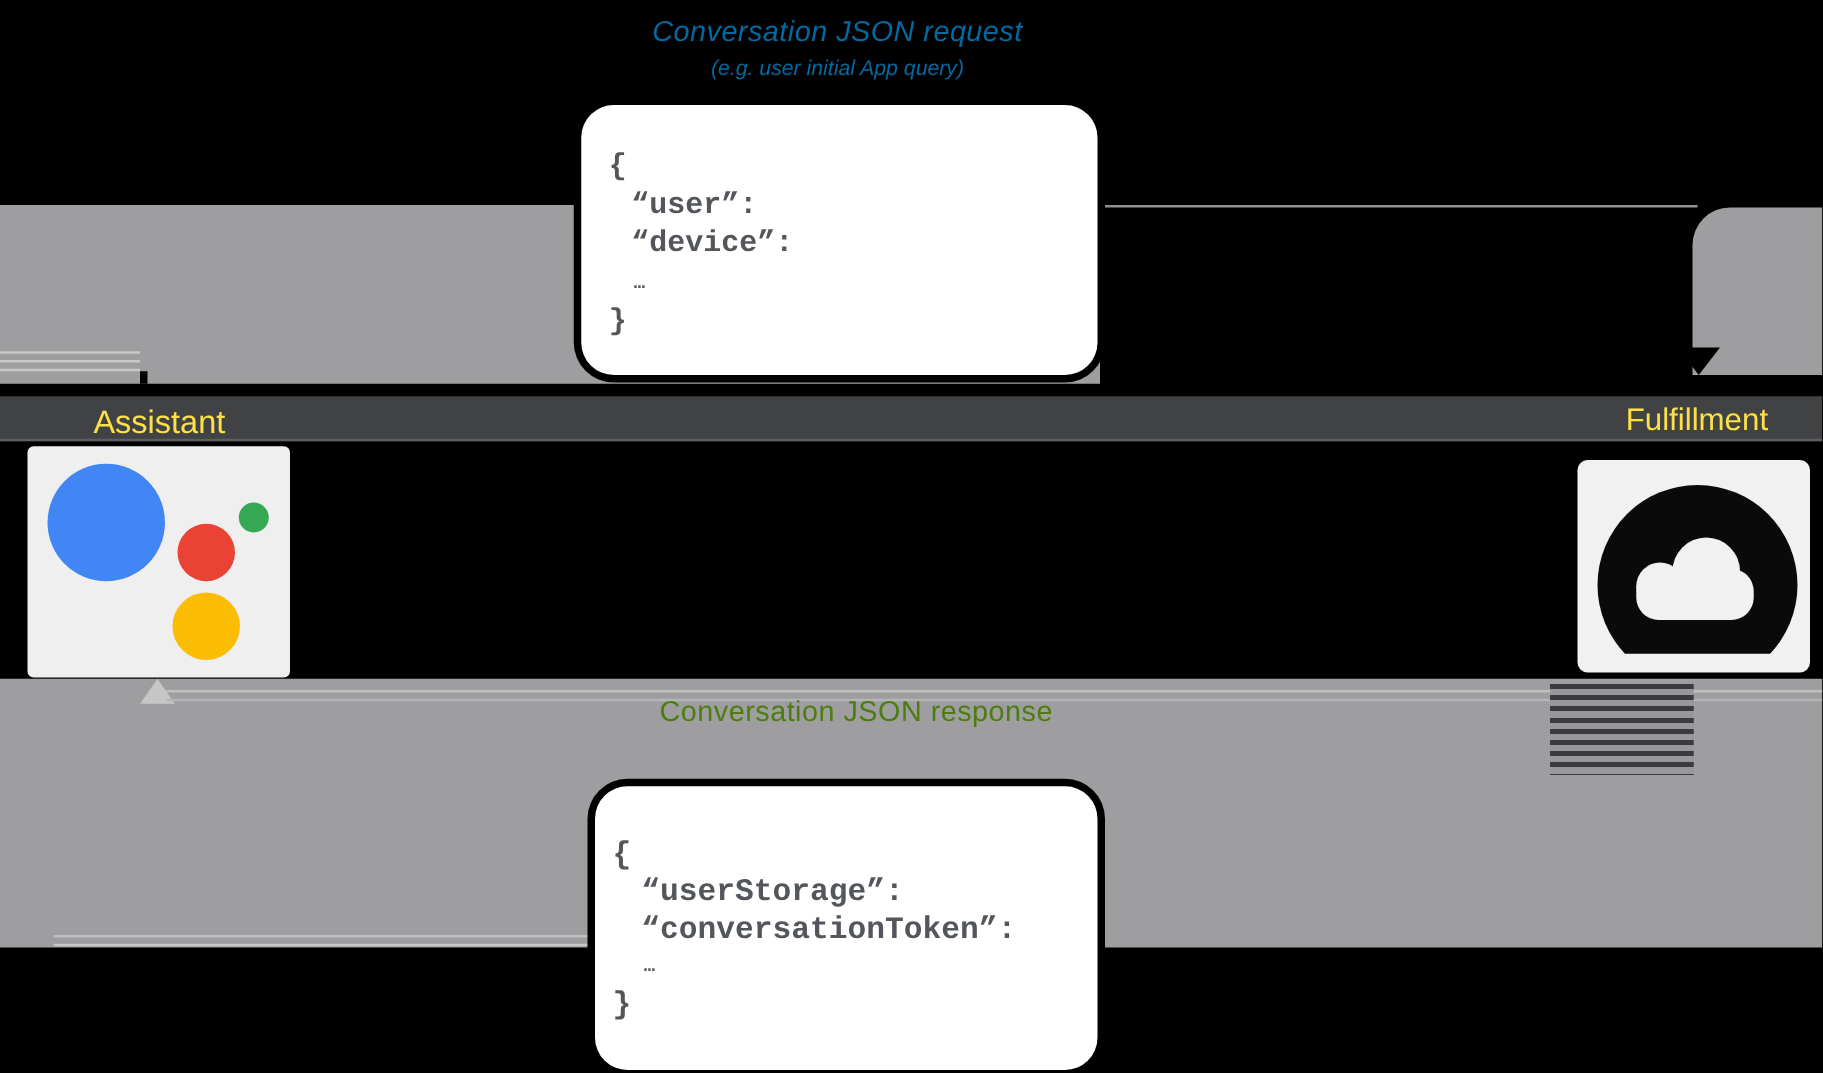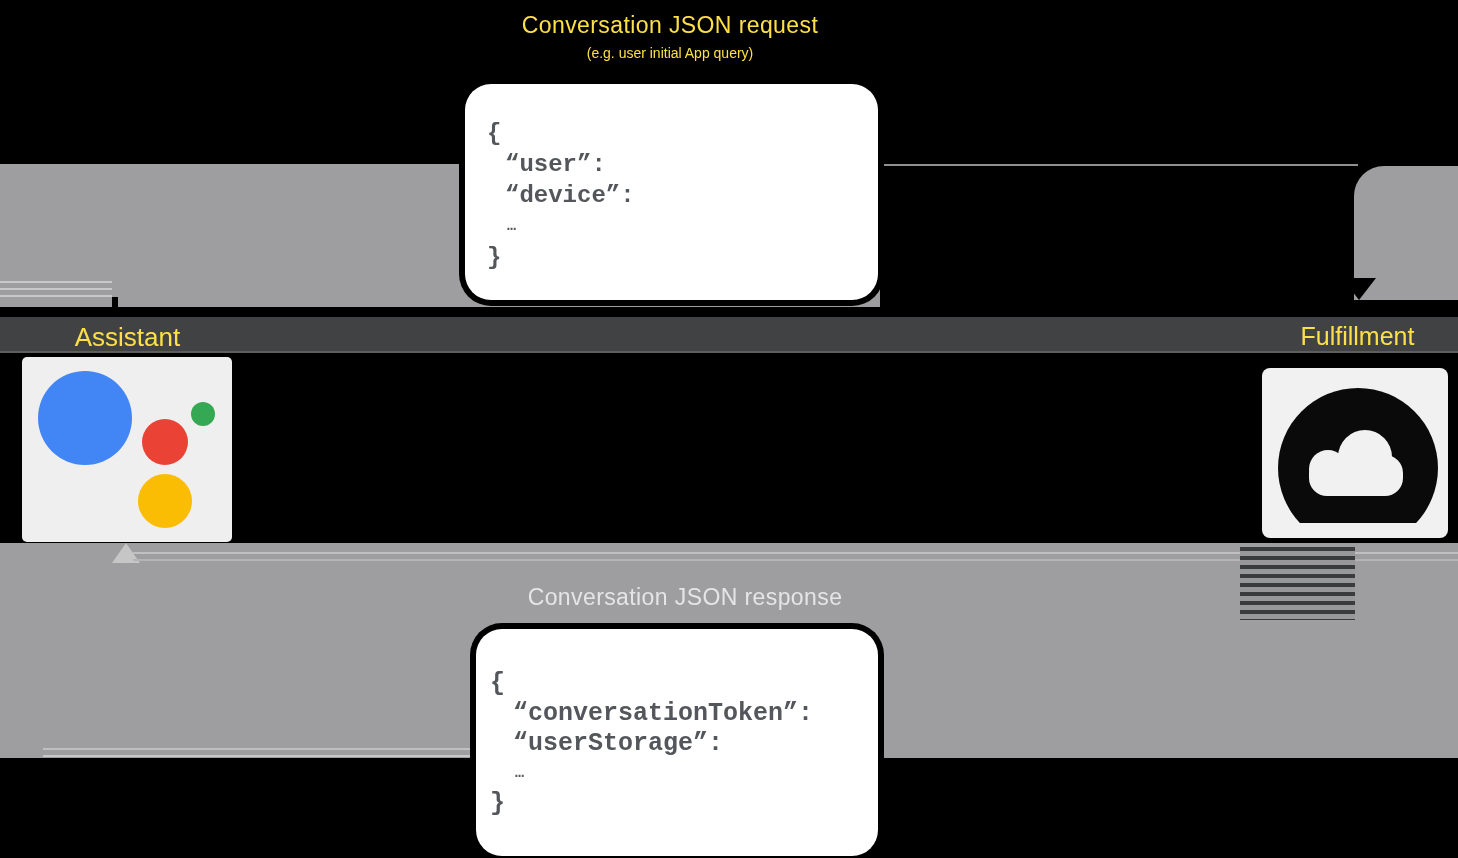--- a/index.html
+++ b/index.html
@@ -1,23 +1,23 @@
 <!DOCTYPE html>
 <html><head>
 <meta charset="utf-8">
 <style>
   html,body{margin:0;padding:0;background:#000;}
   #stage{position:relative;width:1458px;height:858px;background:#000;overflow:hidden;
          font-family:"Liberation Sans",sans-serif;}
   
   .flow-title{position:absolute;text-align:center;}
-  #req-title{left:420px;top:12px;width:500px;color:#fde047;}
-  #res-title{left:435px;top:584px;width:500px;color:#e5e5e5;}
+  #req-title{left:420px;top:12px;width:500px;color:#0369a1;font-style:italic;}
+  #res-title{left:435px;top:556px;width:500px;color:#4d7c0f;}
   .flow-title .t1{font-size:23px;letter-spacing:.4px;}
-  .flow-title .t2{font-size:14px;margin-top:6px;}
+  .flow-title .t2{font-size:17px;margin-top:6px;}
   
   .gray{background:#9e9ea0;}
   #band-a{position:absolute;left:0;top:164px;width:880px;height:143px;}
   .stripe-a{position:absolute;left:0;width:112px;height:2px;background:#c8c8c8;}
   #stripe-a1{top:281px;} #stripe-a2{top:288px;} #stripe-a3{top:295px;}
   #notch{position:absolute;left:112px;top:297px;width:6px;height:10px;background:#000;}
   #thin-top{position:absolute;left:884px;top:164px;width:474px;height:2px;background:#8f9092;}
   #block-b{position:absolute;left:1354px;top:166px;width:104px;height:134px;border-top-left-radius:30px;}
   #arrow-down{position:absolute;left:1342px;top:278px;width:0;height:0;
               border-left:17px solid transparent;border-right:17px solid transparent;
@@ -121,19 +121,19 @@
     <div class="code-line dots">…</div>
     <div class="code-line brace">}</div>
   </div>
 
   <div class="flow-title" id="res-title">
     <div class="t1">Conversation JSON response</div>
   </div>
 
   <div class="json-box" id="box-res">
     <div class="code-line brace">{</div>
+    <div class="code-line key">“userStorage”:</div>
     <div class="code-line key">“conversationToken”:</div>
-    <div class="code-line key">“userStorage”:</div>
     <div class="code-line dots">…</div>
     <div class="code-line brace">}</div>
   </div>
 
 </div>
 
 </body></html>

